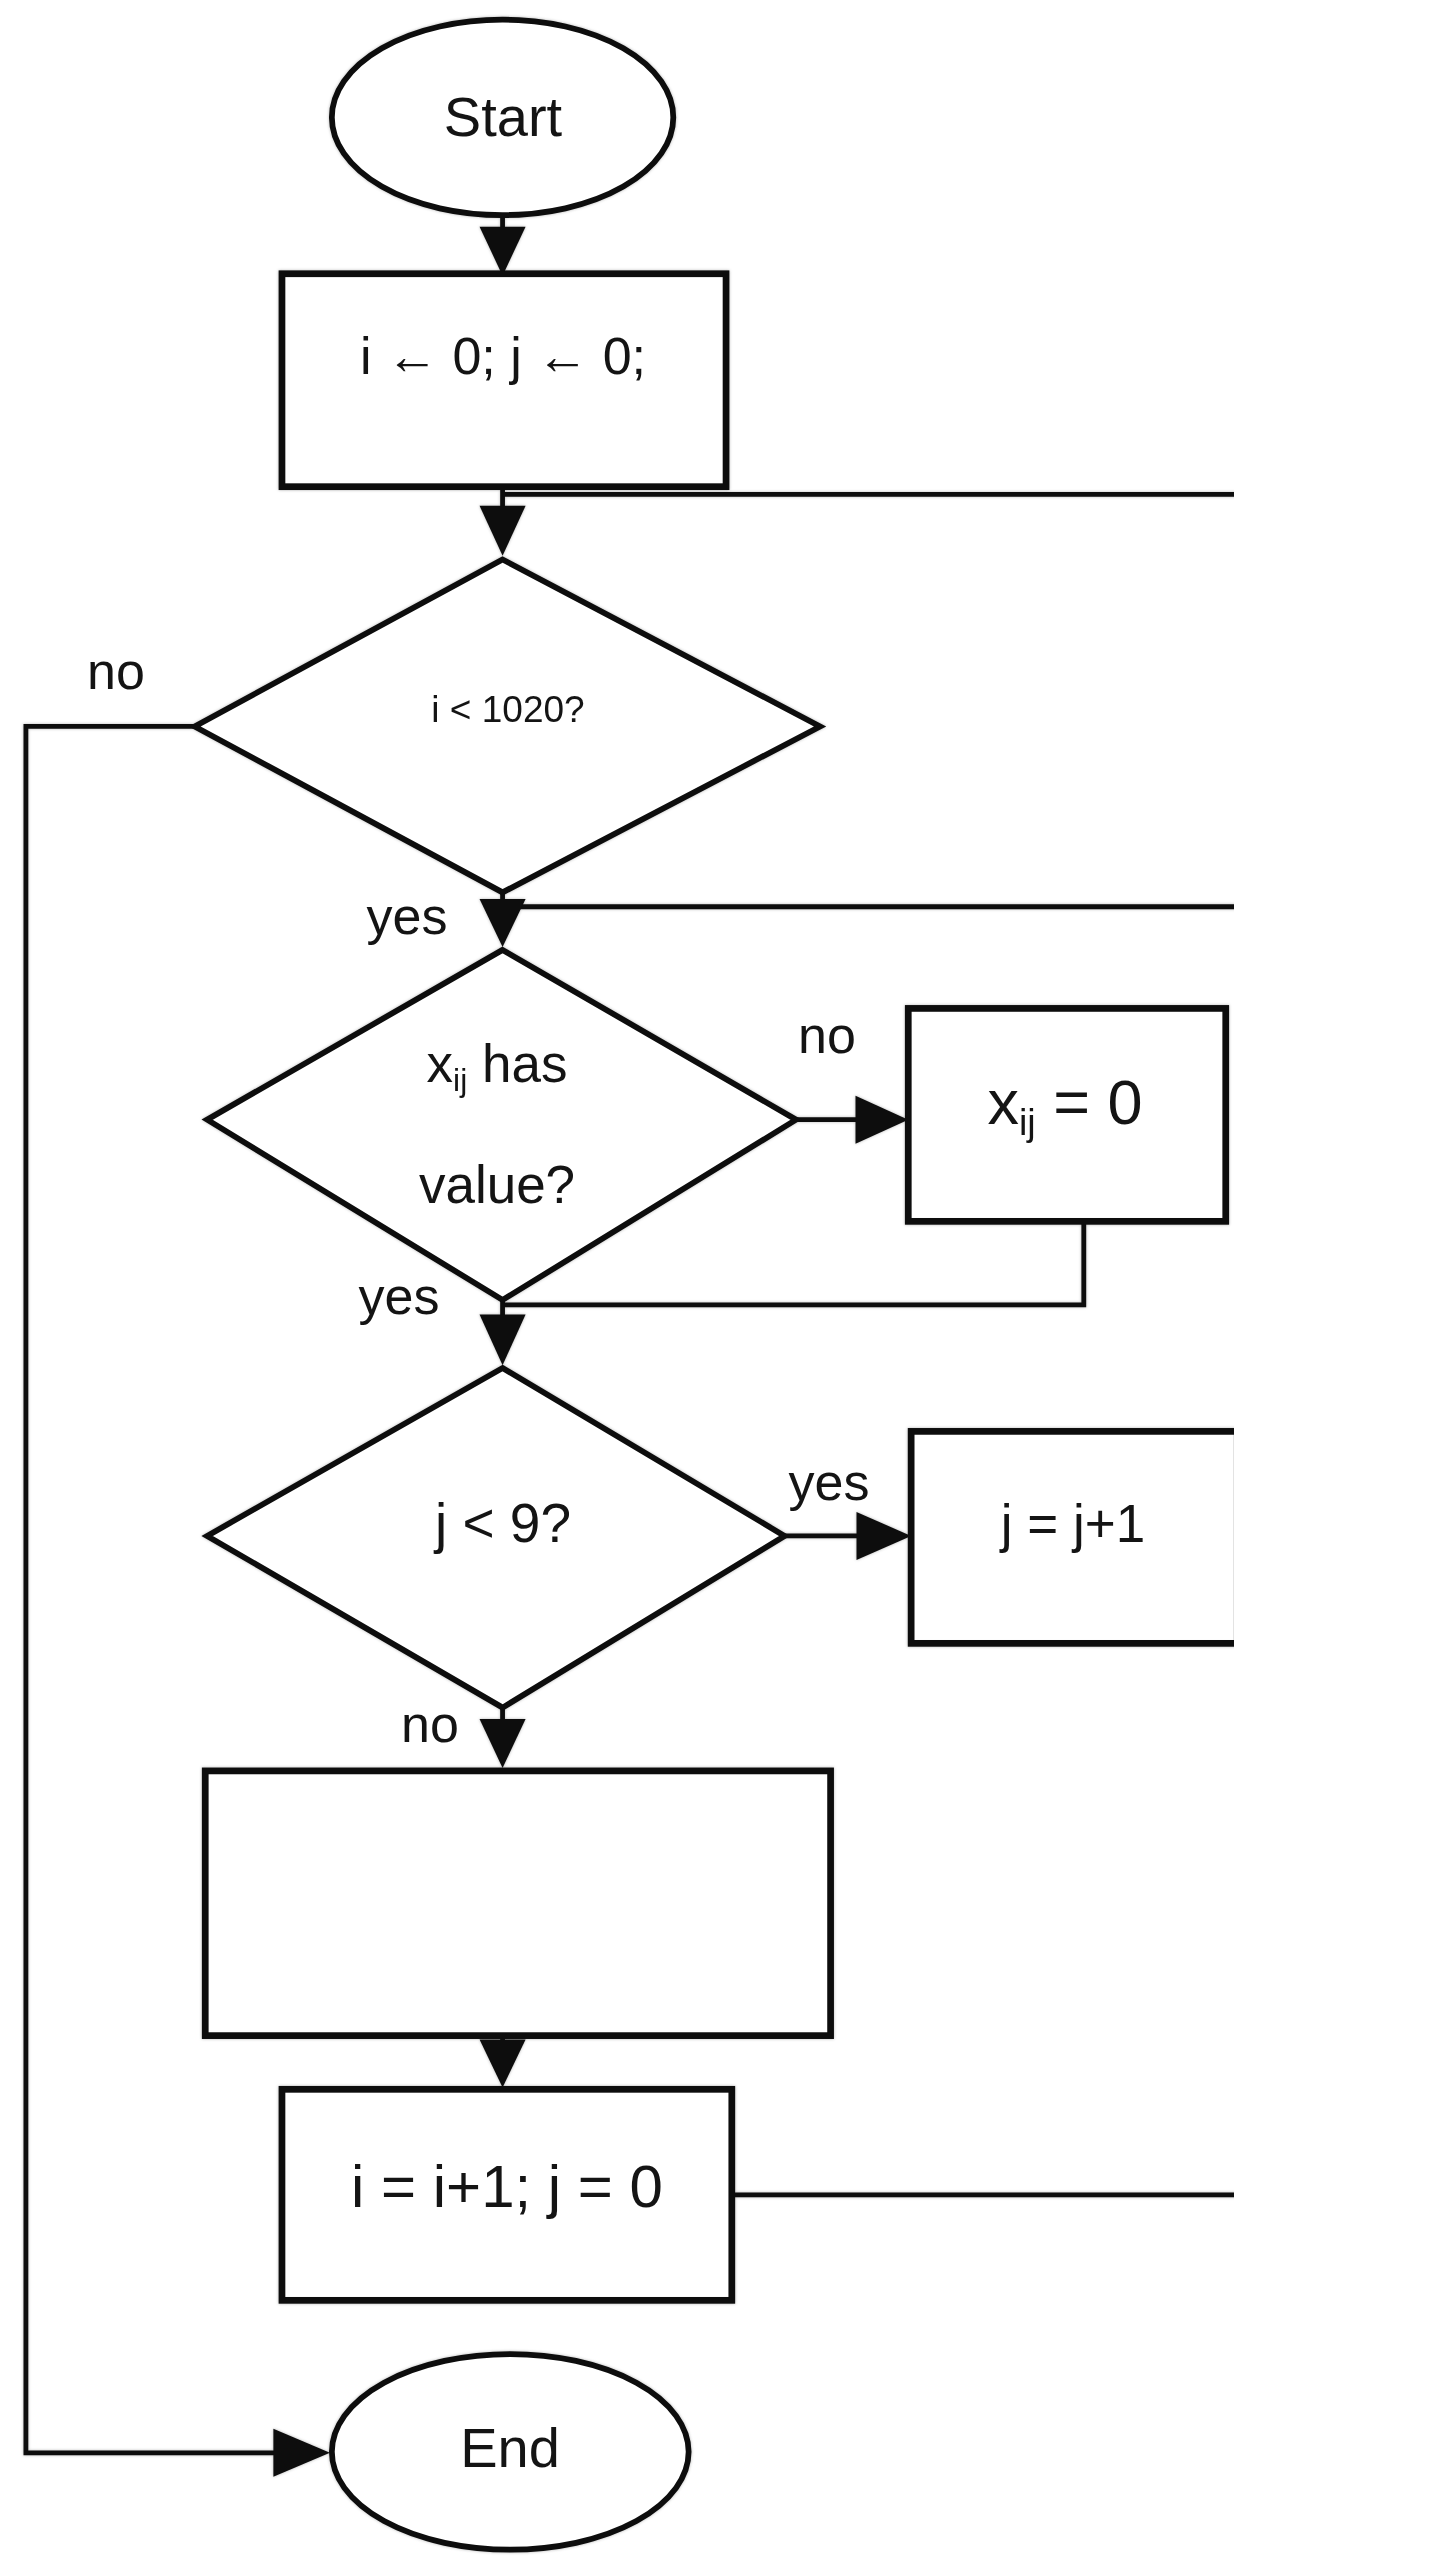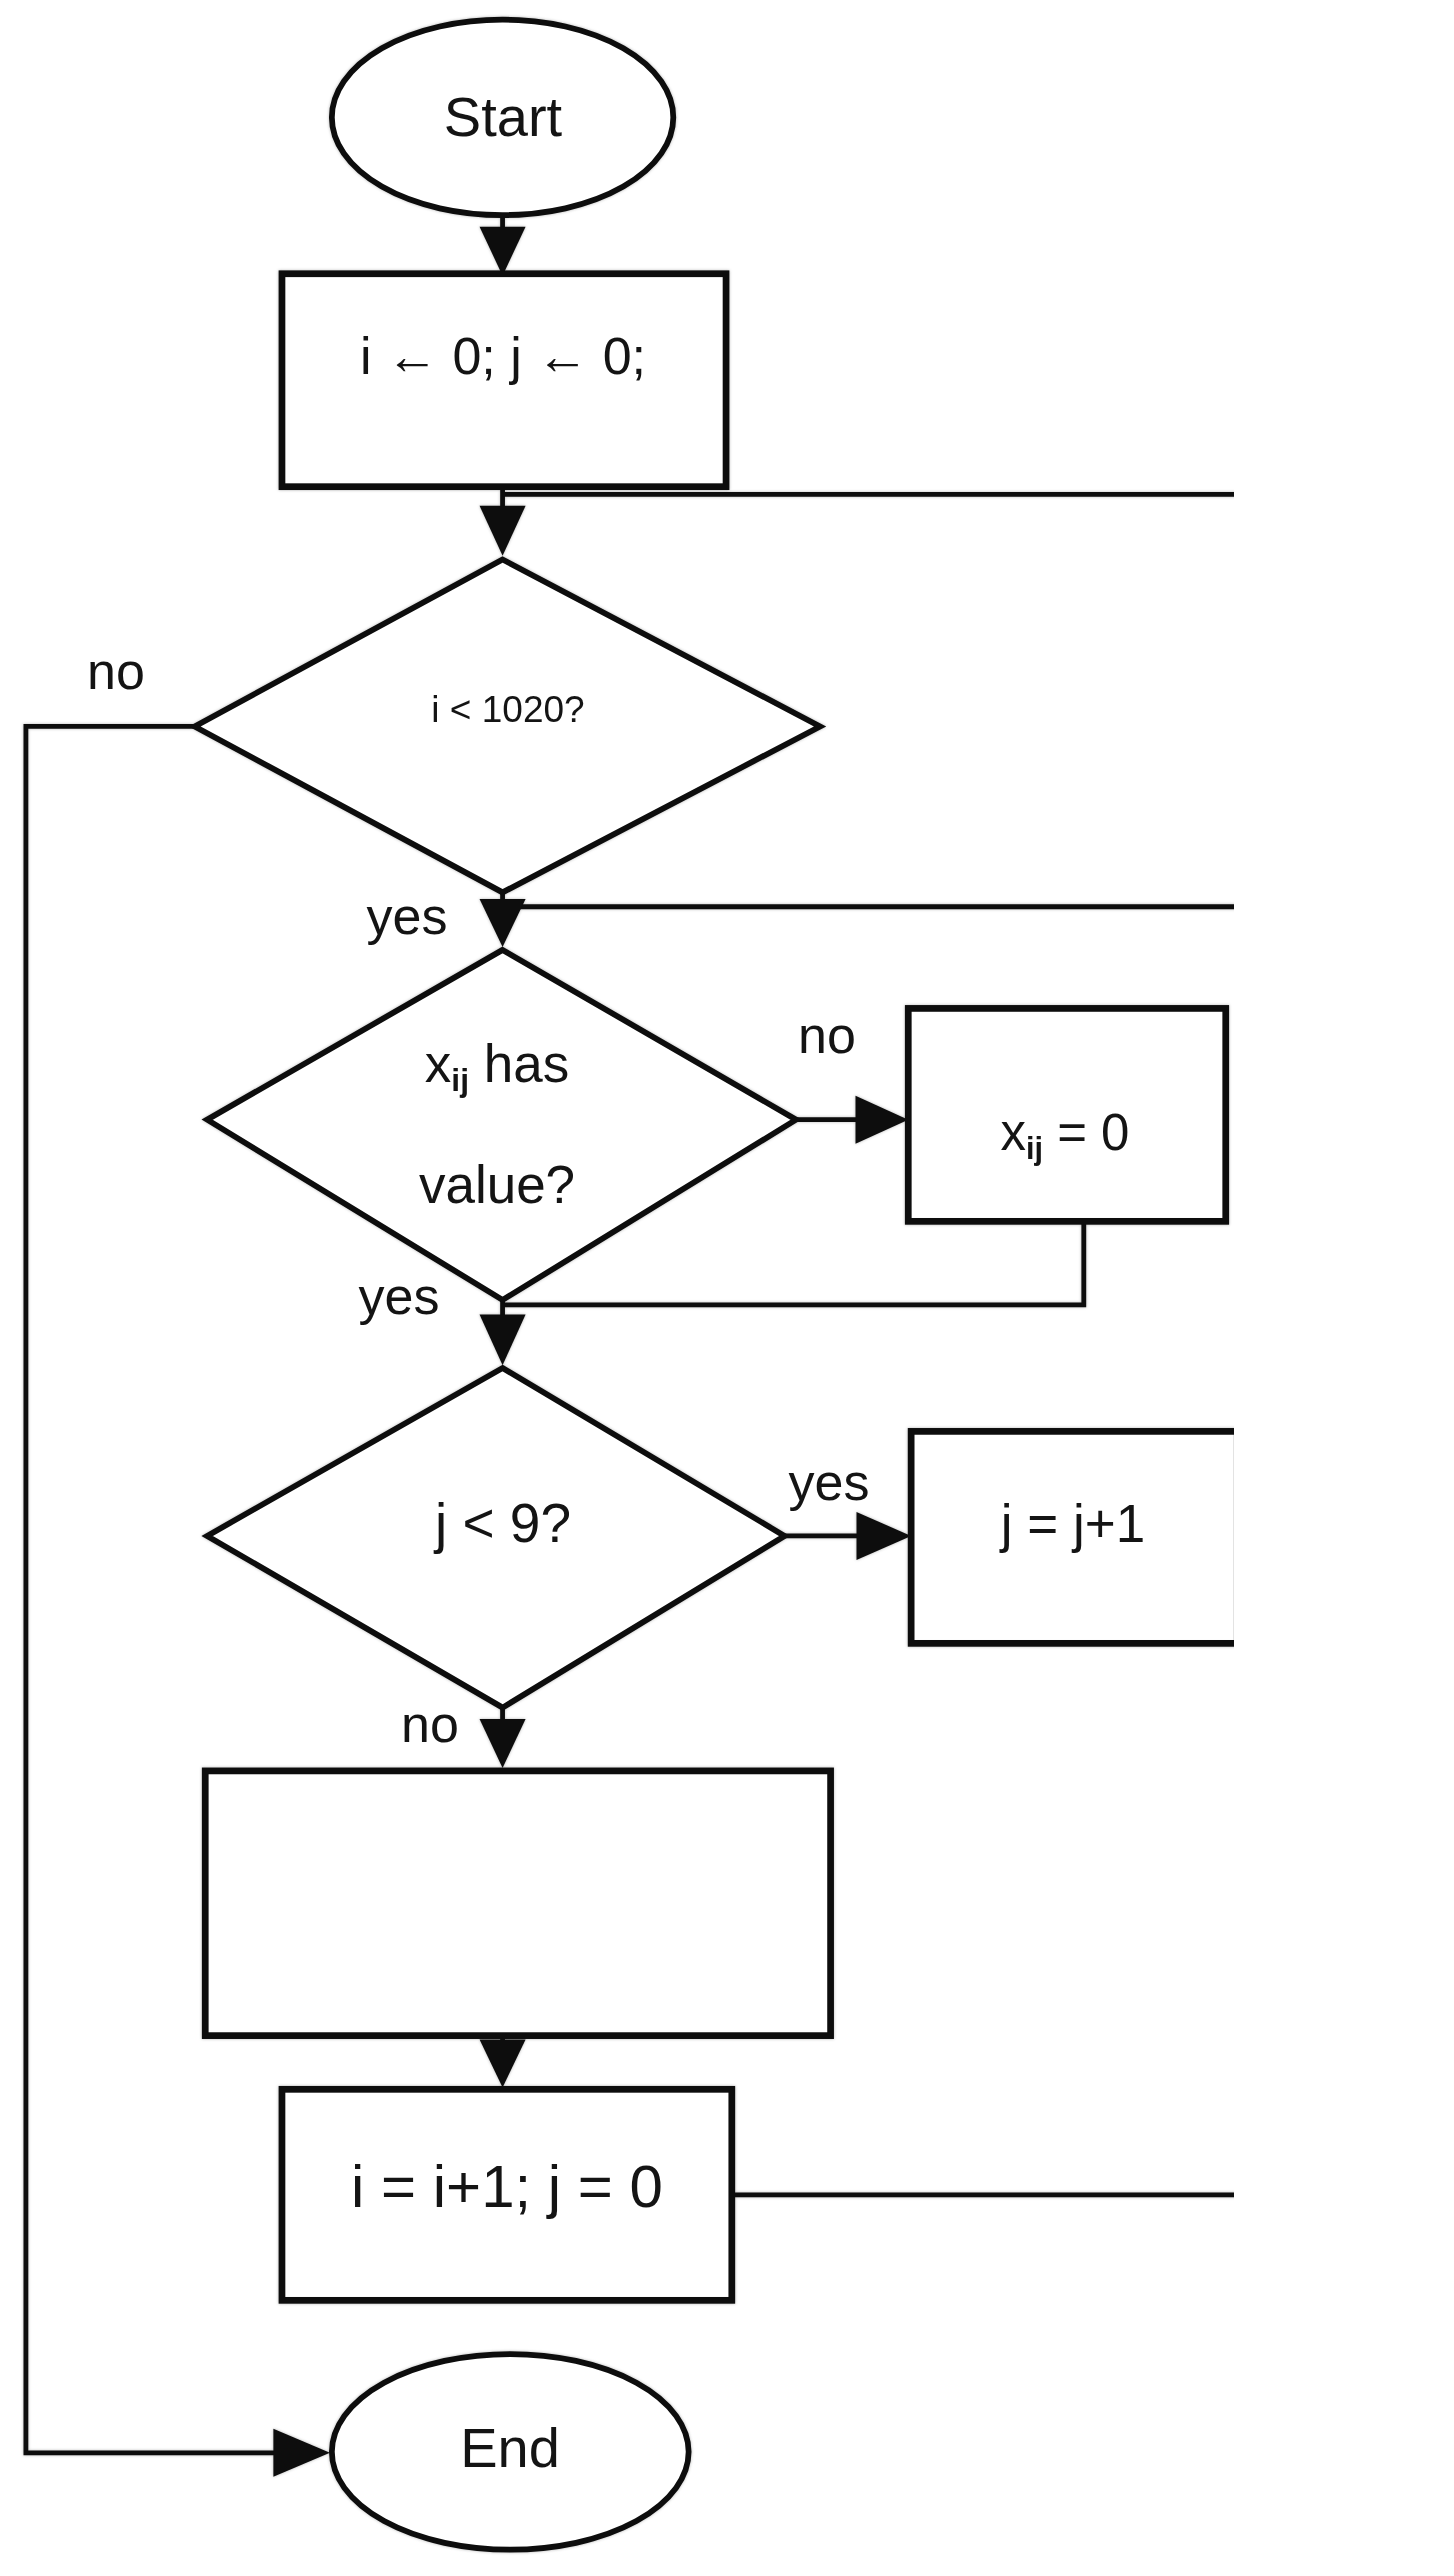--- a/index.html
+++ b/index.html
@@ -14,21 +14,21 @@
   }
   .canvas svg{position:absolute;left:0;top:0;}
   .lbl{
     position:absolute;
     transform:translate(-50%,-50%);
     text-align:center;
     white-space:nowrap;
     color:#141414;
     line-height:1.15;
   }
-  .sb{font-size:0.6em;vertical-align:-0.30em;font-weight:bold;}
+  .sb{font-size:0.6em;vertical-align:-0.30em;}
   .multiline{white-space:normal;}
 </style>
 </head>
 <body>
 
 <div class="canvas">
 
   <svg width="1454" height="2576" viewBox="0 0 1516 2685" style="filter: drop-shadow(0 0 1.4px rgba(90,90,90,0.45));">
     <g fill="none" stroke="#0d0d0d">
 
@@ -81,21 +81,21 @@
 
   <div class="lbl" style="left:407px;top:917px;font-size:52px">yes</div>
 
   <div class="lbl multiline" style="left:497px;top:1124px;font-size:53px;line-height:104px">
     <span>x</span><span class="sb">ij</span><span> has</span><br>
     <span>value?</span>
   </div>
 
   <div class="lbl" style="left:827px;top:1036px;font-size:52px">no</div>
 
-  <div class="lbl" style="left:1065px;top:1135px;font-size:51px">
+  <div class="lbl" style="left:1065px;top:1105px;font-size:63px">
     <span>x</span><span class="sb">ij</span><span> = 0</span>
   </div>
 
   <div class="lbl" style="left:399px;top:1297px;font-size:52px">yes</div>
 
   <div class="lbl" style="left:503px;top:1524px;font-size:55px">j &lt; 9?</div>
 
   <div class="lbl" style="left:829px;top:1483px;font-size:52px">yes</div>
 
   <div class="lbl" style="left:1073px;top:1524px;font-size:53px">j = j+1</div>

